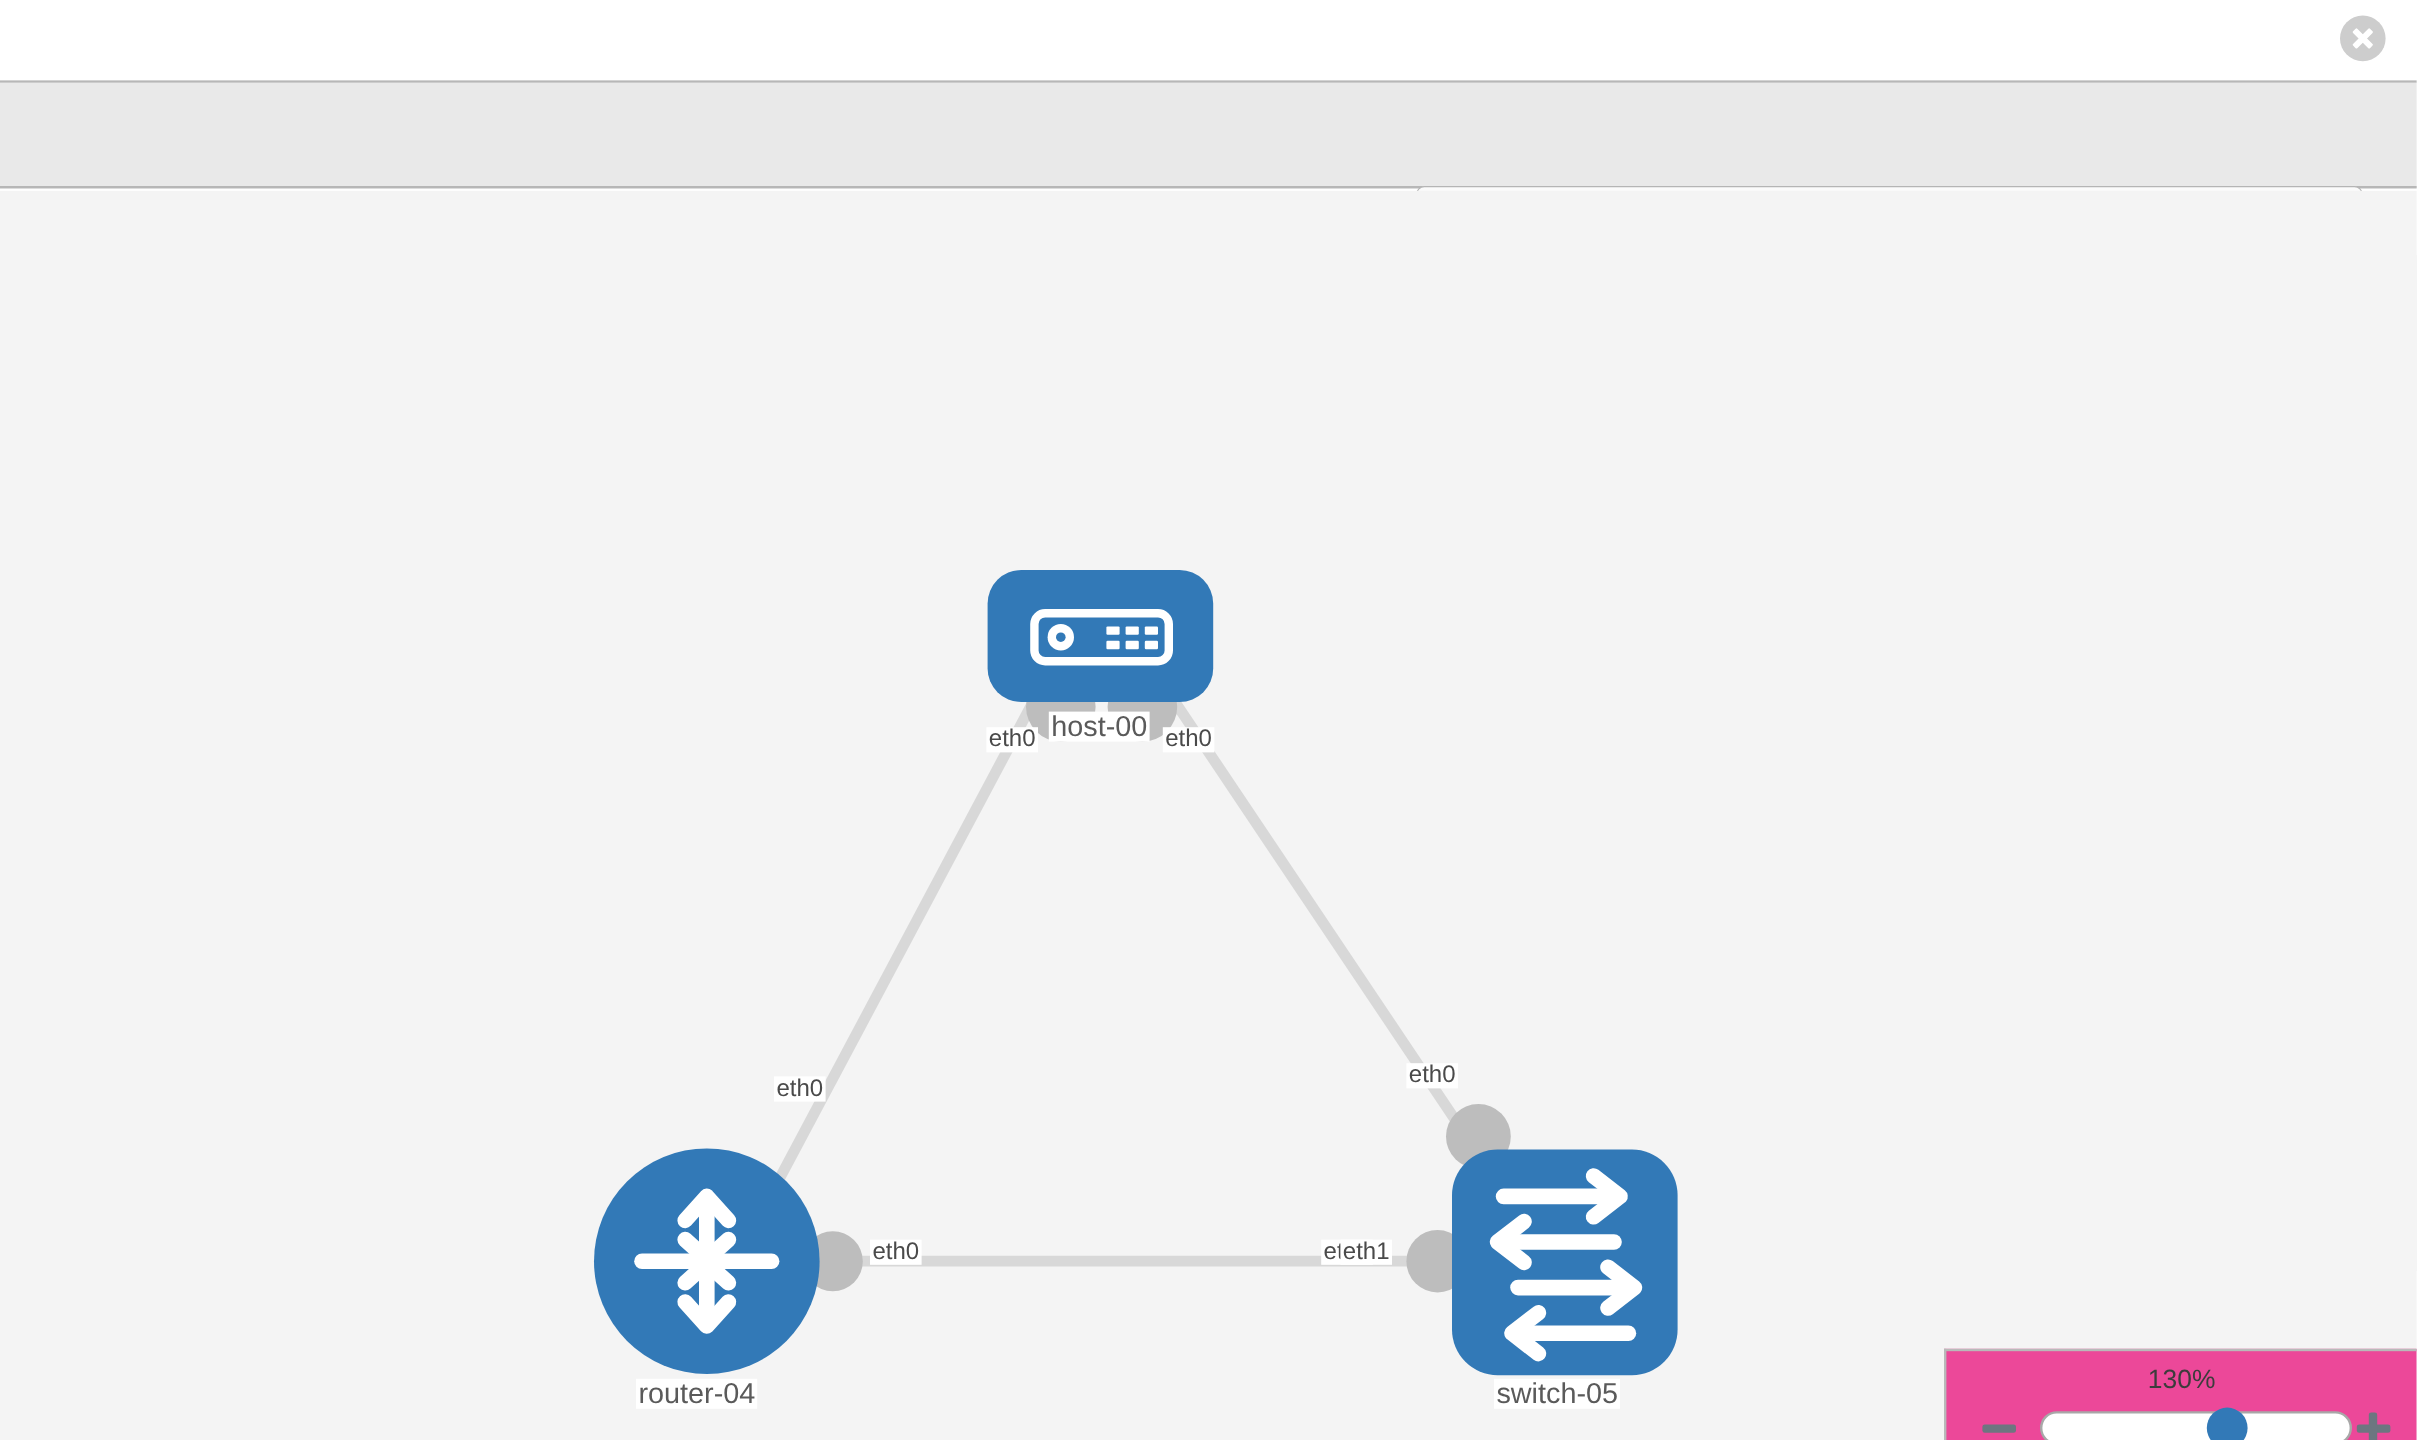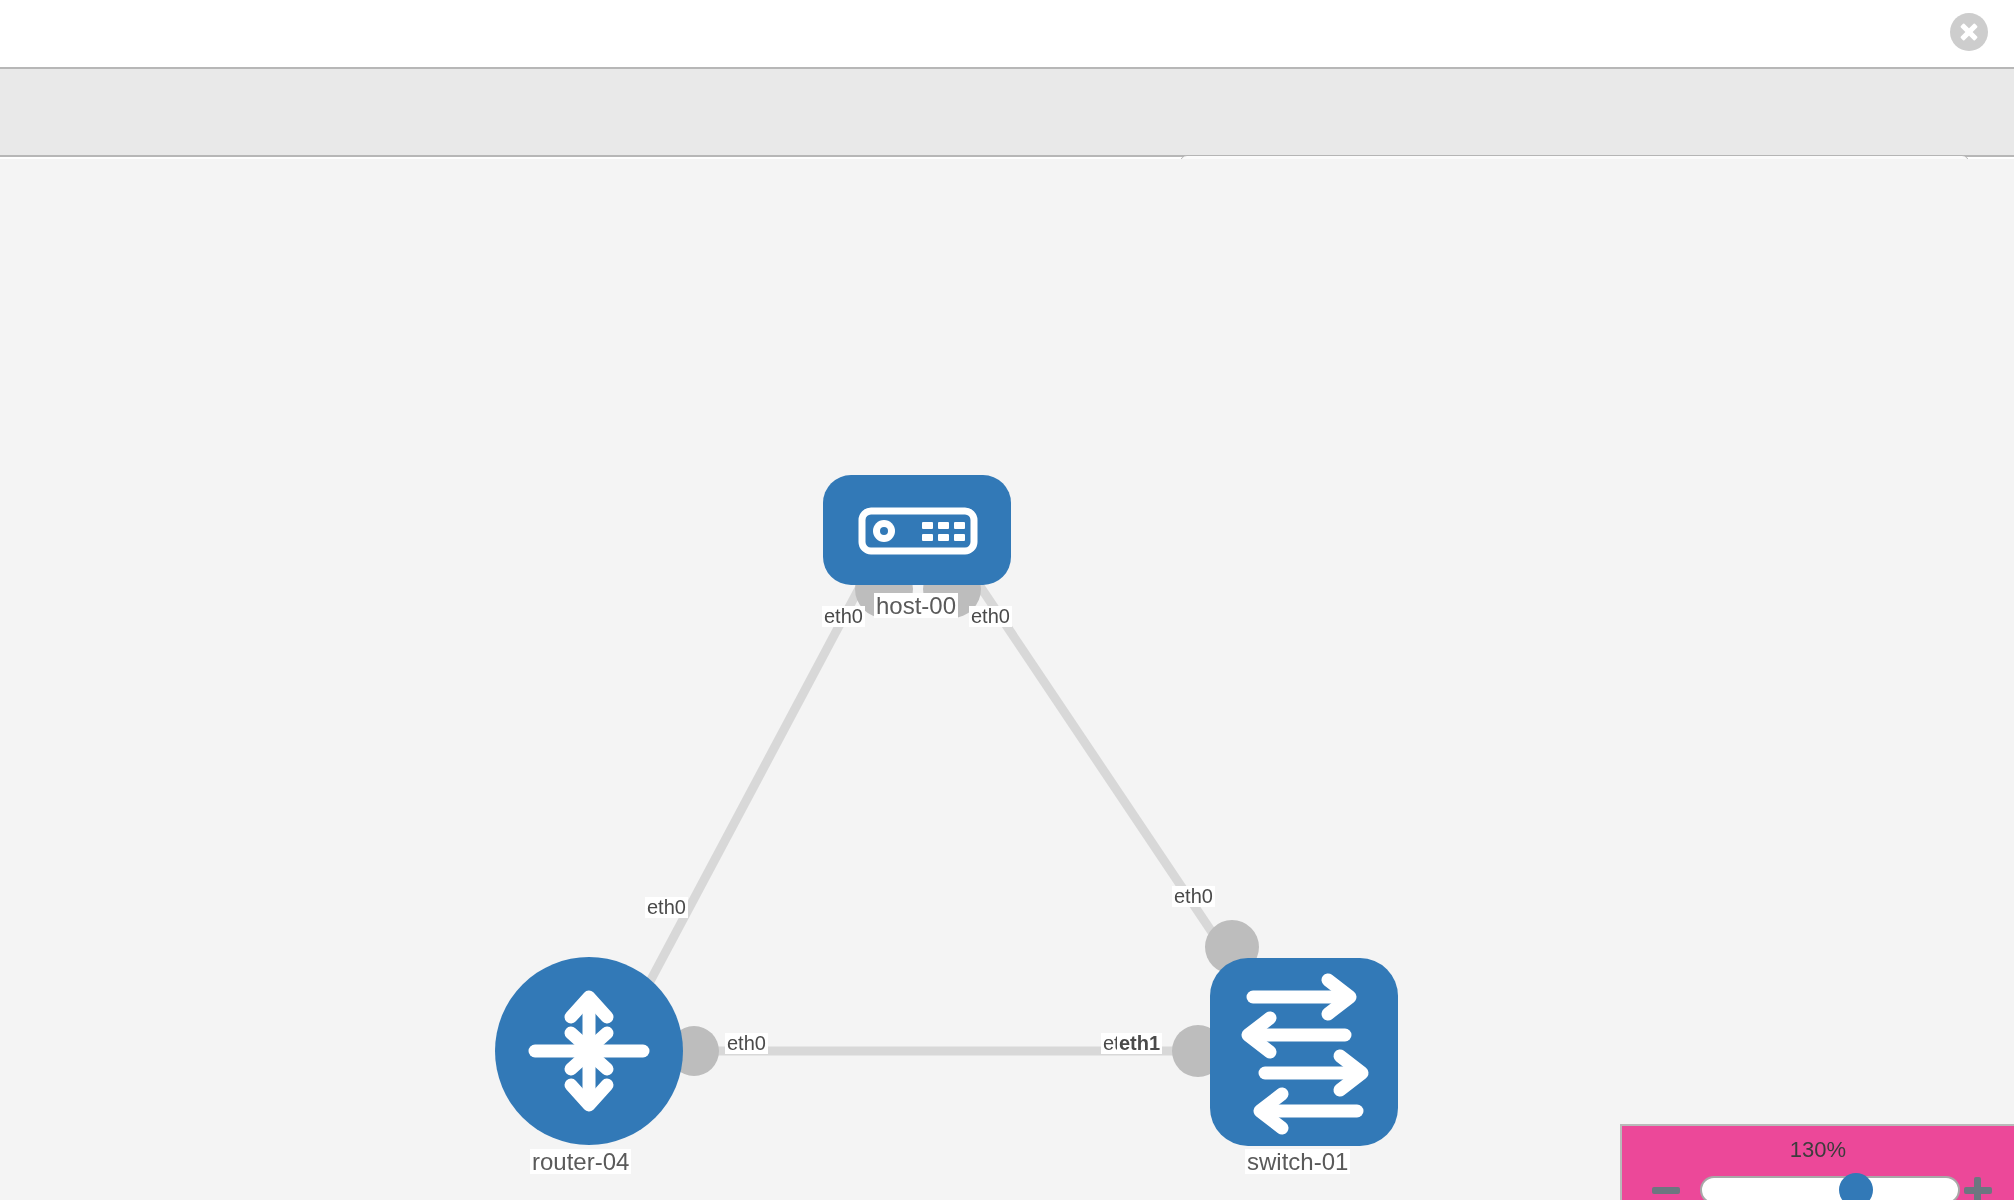--- a/index.html
+++ b/index.html
@@ -335,35 +335,35 @@
           <line x1="1357" y1="952" x2="1265" y2="952"></line>
           <polyline points="1282,935 1260,952 1282,969"></polyline>
         </g>
       </g>
     </svg>
 
     <div class="node-label" style="left:874px; top:434px;">host-00</div>
 
     <div class="node-label" style="left:530px; top:990px;">router-04</div>
 
-    <div class="node-label" style="left:1245px; top:990px;">switch-01</div>
+    <div class="node-label" style="left:1245px; top:990px;">switch-05</div>
 
     <div class="iface-label" style="left:822px; top:447px;">eth0</div>
 
     <div class="iface-label" style="left:969px; top:447px;">eth0</div>
 
     <div class="iface-label" style="left:645px; top:738px;">eth0</div>
 
     <div class="iface-label" style="left:1172px; top:727px;">eth0</div>
 
     <div class="iface-label" style="left:725px; top:874px;">eth0</div>
 
     <div class="iface-label" style="left:1101px; top:874px;">eth0</div>
 
-    <div class="iface-label" style="left:1117px; top:874px;font-weight:bold;">eth1</div>
+    <div class="iface-label" style="left:1117px; top:874px;">eth1</div>
 
     <div class="zoom-panel" style="top:921px;">
       <div class="zoom-value">130%</div>
       <div class="zoom-minus"></div>
       <div class="zoom-slider">
         <div class="zoom-thumb" id="zoom-thumb" style="left: 60%;"></div>
       </div>
       <div class="zoom-plus"></div>
     </div>
 

